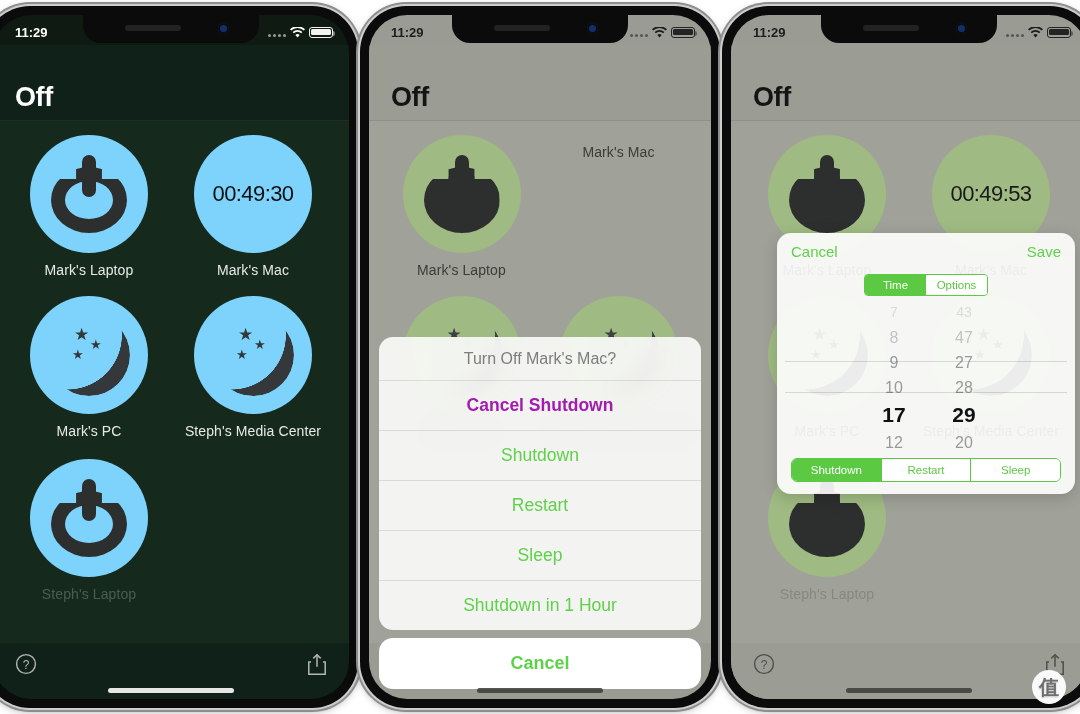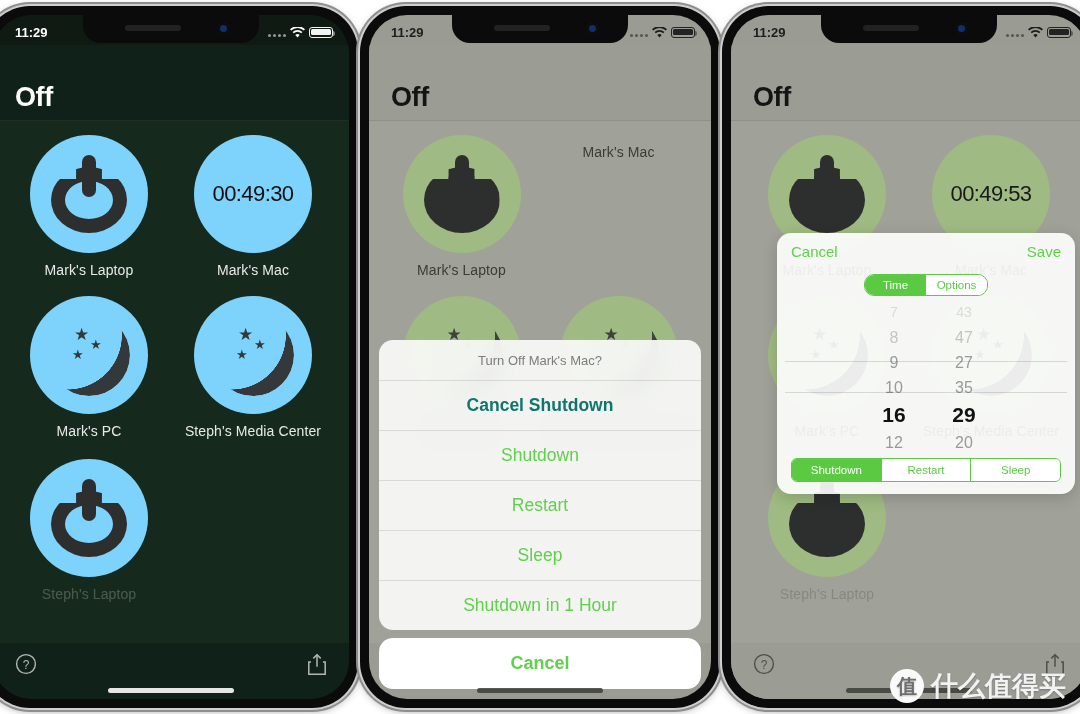--- a/index.html
+++ b/index.html
@@ -169,52 +169,52 @@
   .sheet-wrap {
     position:absolute; left:10px; right:10px; bottom:10px; z-index:60;
     font-size: 17px;
   }
   .sheet {
     background: rgba(250,250,248,.92);
     border-radius: 14px; overflow:hidden;
     backdrop-filter: blur(10px);
   }
   .sheet .sheet-title {
-    text-align:center; font-size:13px; color:#7d7d7d;
+    text-align:center; font-size:16px; color:#7d7d7d;
     padding: 13px 16px 12px;
     border-bottom: 1px solid rgba(0,0,0,.10);
   }
   .sheet .sheet-item {
     text-align:center; padding: 14px 8px;
     font-size: 17.5px; color:#5fd14a;
     border-bottom: 1px solid rgba(0,0,0,.10);
   }
   .sheet .sheet-item:last-child { border-bottom: none; }
-  .sheet .sheet-item.destructive { color:#0f766e; font-weight:bold; }
+  .sheet .sheet-item.destructive { color:#a21caf; font-weight:bold; }
   .sheet-cancel {
     margin-top: 8px; background: #ffffff; border-radius: 14px;
     text-align:center; padding: 15px 8px;
     font-size: 18px; font-weight: bold; color:#5fd14a;
   }
 
   
   .modal {
     position:absolute; left:46px; right:12px; top:218px; z-index:60;
     background: rgba(255,255,255,.90);
     border-radius: 14px; overflow:hidden;
     box-shadow: 0 4px 16px rgba(0,0,0,.16);
   }
   .modal-head {
     display:flex; justify-content:space-between; align-items:center;
     padding: 10px 14px 6px;
     font-size: 15px; color:#5fd14a;
   }
   .seg {
     display:flex; margin: 8px auto 4px; width: 124px;
-    border:1px solid #5cc943; border-radius:10px; overflow:hidden;
+    border:1px solid #5cc943; border-radius:4px; overflow:hidden;
     font-size:11.5px;
   }
   .seg > div { flex:1; text-align:center; padding:4px 2px; color:#5cc943; background:#fff; }
   .seg > div.active { background:#5cc943; color:#fff; }
 
   .picker { position:relative; height: 152px; margin: 4px 0 2px; overflow:hidden; }
   .picker .cols { display:flex; justify-content:center; gap: 26px; padding-left: 6px; }
   .pcol { width: 44px; text-align:center; }
   .pcol.wide { width: 54px; }
   .pitem { height: 25px; line-height:25px; font-size:16px; color:#9a9a9a; }
@@ -551,29 +551,29 @@
 
         <div class="picker">
           <div class="pickline top"></div>
           <div class="pickline bot"></div>
           <div class="cols">
             <div class="pcol">
               <div class="pitem f1">7</div>
               <div class="pitem f2">8</div>
               <div class="pitem">9</div>
               <div class="pitem">10</div>
-              <div class="pitem sel">16</div>
+              <div class="pitem sel">17</div>
               <div class="pitem">12</div>
 
             </div>
             <div class="pcol">
               <div class="pitem f1">43</div>
               <div class="pitem f2">47</div>
               <div class="pitem">27</div>
-              <div class="pitem">35</div>
+              <div class="pitem">28</div>
               <div class="pitem sel">29</div>
               <div class="pitem">20</div>
 
             </div>
           </div>
         </div>
 
         <div class="modal-seg">
           <div class="active">Shutdown</div>
           <div>Restart</div>
@@ -596,16 +596,15 @@
             </svg>
         </span>
         <div class="homebar"></div>
       </div>
 
     </div>
   </div>
 
   <div class="watermark">
     <span class="wm-logo">值</span>
-    <span>什么值得买</span>
   </div>
 
 </div>
 
 </body></html>

